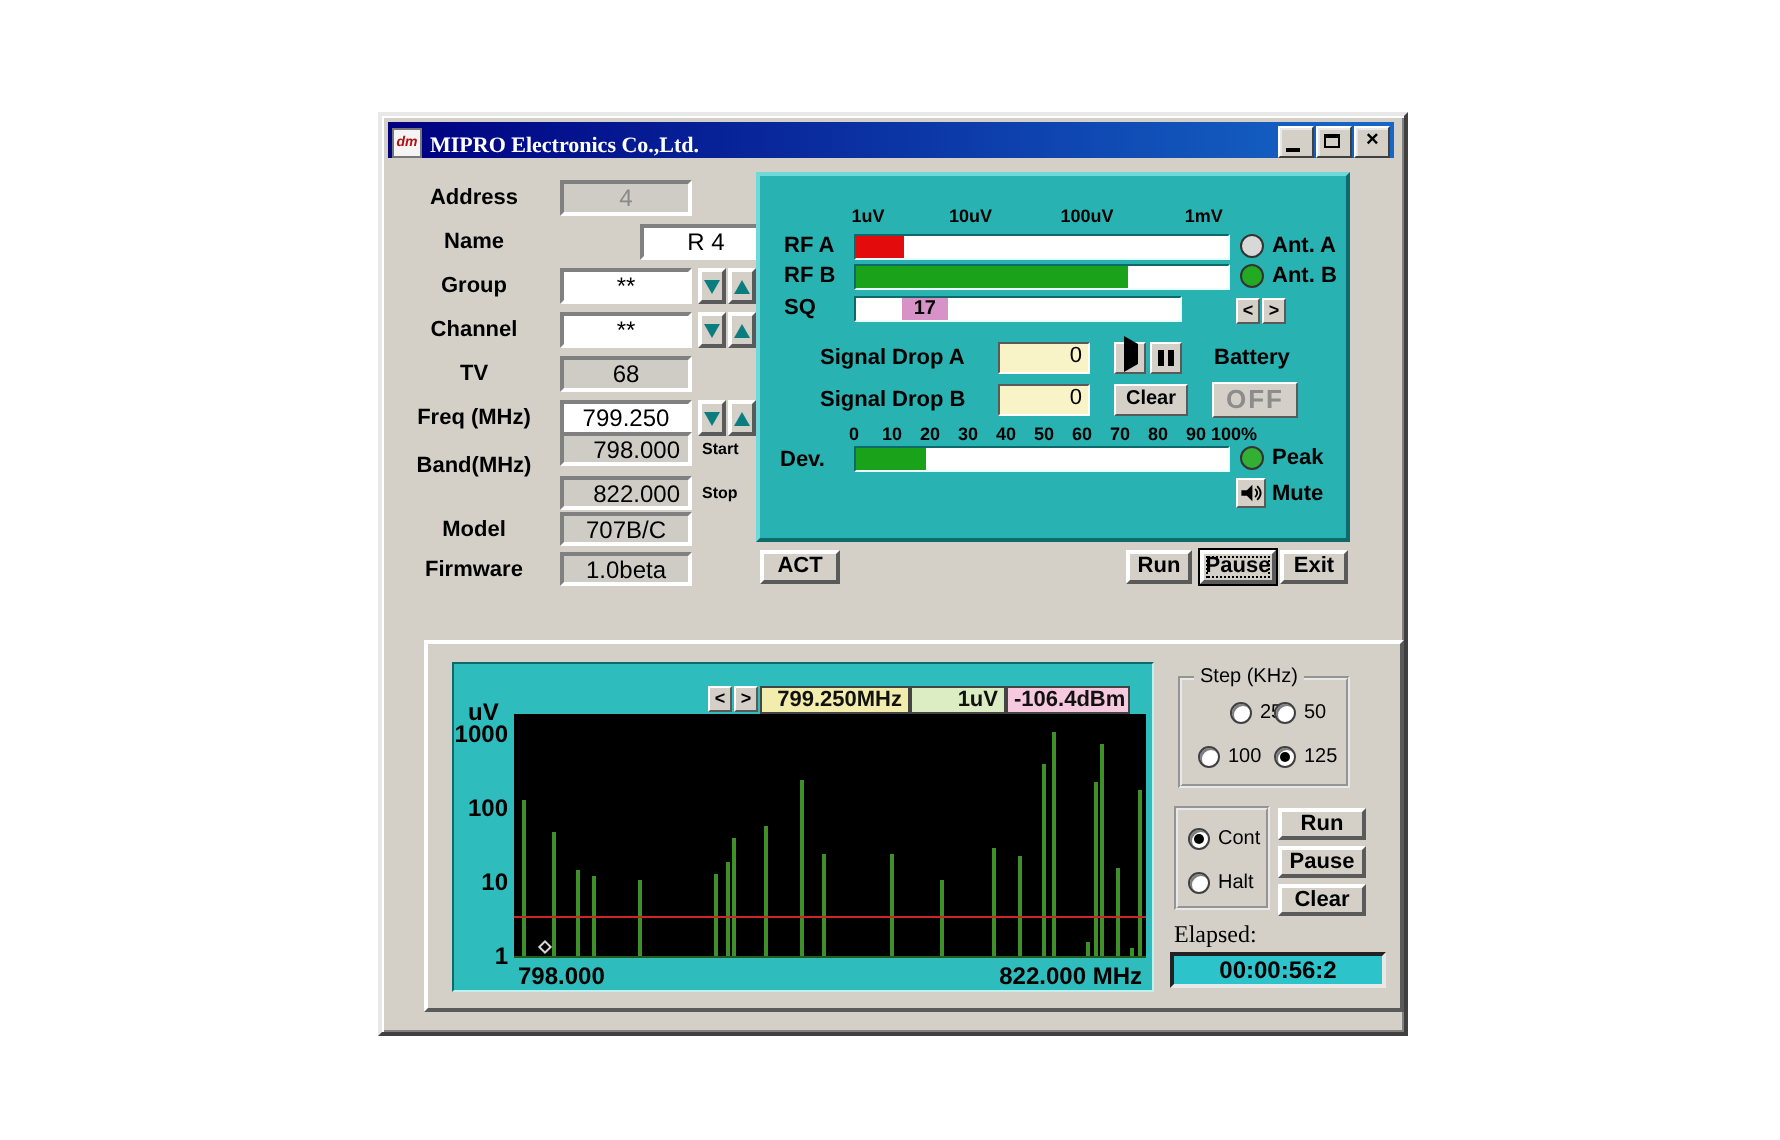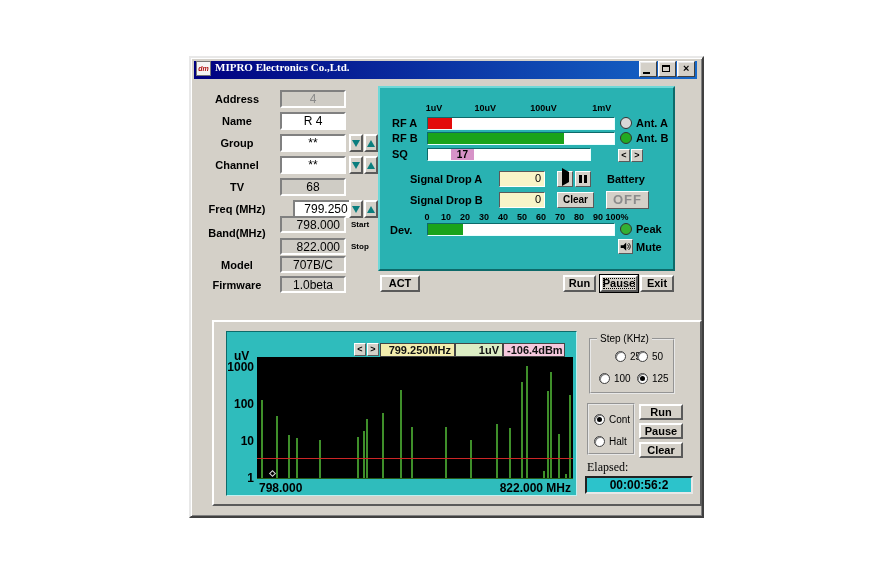--- a/index.html
+++ b/index.html
@@ -5,21 +5,21 @@
   html,body{margin:0;padding:0;background:#ffffff;}
   .screen{position:relative;width:890px;height:570px;background:#ffffff;overflow:hidden;
           font-family:"Liberation Sans",sans-serif;}
   .abs{position:absolute;}
 
   
   .window{position:absolute;left:189px;top:56px;width:511px;height:458px;background:#d4d0c8;
           border:2px solid;border-color:#e8e8e8 #404040 #404040 #e8e8e8;
           box-shadow:inset 1px 1px 0 #ffffff, inset -1px -1px 0 #808080;}
   .titlebar{position:absolute;left:3px;top:3px;width:503px;height:18px;
-            background:linear-gradient(90deg,#000080,#1668c8);display:flex;align-items:flex-start;padding:0 2px;box-sizing:border-box;}
+            background:linear-gradient(90deg,#000080,#1668c8);display:flex;align-items:flex-end;padding:0 2px;box-sizing:border-box;}
   .app-icon{width:13px;height:13px;background:#f4f4f4;border:1px solid #777;color:#b01010;
             font-size:7px;font-weight:bold;font-style:italic;text-align:center;line-height:13px;margin-right:4px;}
   .title-text{color:#ffffff;font-size:11px;font-weight:bold;flex:1;white-space:nowrap;font-family:"Liberation Serif",serif;}
   .tb-btn{width:16px;height:14px;background:#d4d0c8;border:1px solid;border-color:#ffffff #404040 #404040 #ffffff;
           box-shadow:inset 1px 1px 0 #e8e8e8;margin-left:1px;position:relative;}
   .glyph-min{position:absolute;left:3px;bottom:2px;width:7px;height:2px;background:#000;}
   .glyph-max{position:absolute;left:3px;top:3px;width:8px;height:7px;border:1px solid #000;border-top-width:2px;box-sizing:border-box;}
   .glyph-x{position:absolute;left:0;top:0;width:100%;height:100%;font-size:11px;font-weight:bold;line-height:13px;text-align:center;color:#000;}
 
   .btn{background:#d4d0c8;border:2px solid;border-color:#ffffff #5a5a5a #5a5a5a #ffffff;
@@ -105,21 +105,21 @@
         </div>
       <div class="tb-btn">
           <i class="glyph-x">×</i>
         </div>
     </div>
 
     <div class="abs fld-label" style="top:35px;">Address</div>
     <div class="abs fld disabled sunken" style="top:32px;">4</div>
 
     <div class="abs fld-label" style="top:57px;">Name</div>
-    <div class="abs fld sunken" style="top:54px;">R 4</div>
+    <div class="abs fld sunken" style="top:54px;margin-left:40px;">R 4</div>
 
     <div class="abs fld-label" style="top:79px;">Group</div>
     <div class="abs fld sunken" style="top:76px;">**</div>
     <div class="abs spin" style="left:158px;top:76px;">
         <i class="tri-down"></i>
       </div>
     <div class="abs spin" style="left:173px;top:76px;">
         <i class="tri-up"></i>
       </div>
 
@@ -129,21 +129,21 @@
         <i class="tri-down"></i>
       </div>
     <div class="abs spin" style="left:173px;top:98px;">
         <i class="tri-up"></i>
       </div>
 
     <div class="abs fld-label" style="top:123px;">TV</div>
     <div class="abs fld gray sunken" style="top:120px;">68</div>
 
     <div class="abs fld-label" style="top:145px;">Freq (MHz)</div>
-    <div class="abs fld sunken" style="top:142px;margin-left:13px;">799.250</div>
+    <div class="abs fld sunken" style="top:142px;">799.250</div>
     <div class="abs spin" style="left:158px;top:142px;">
         <i class="tri-down"></i>
       </div>
     <div class="abs spin" style="left:173px;top:142px;">
         <i class="tri-up"></i>
       </div>
 
     <div class="abs fld-label" style="top:169px;">Band(MHz)</div>
     <div class="abs fld gray right sunken" style="top:158px;height:17px;">798.000</div>
     <div class="abs tag-small" style="left:160px;top:162px;">Start</div>

